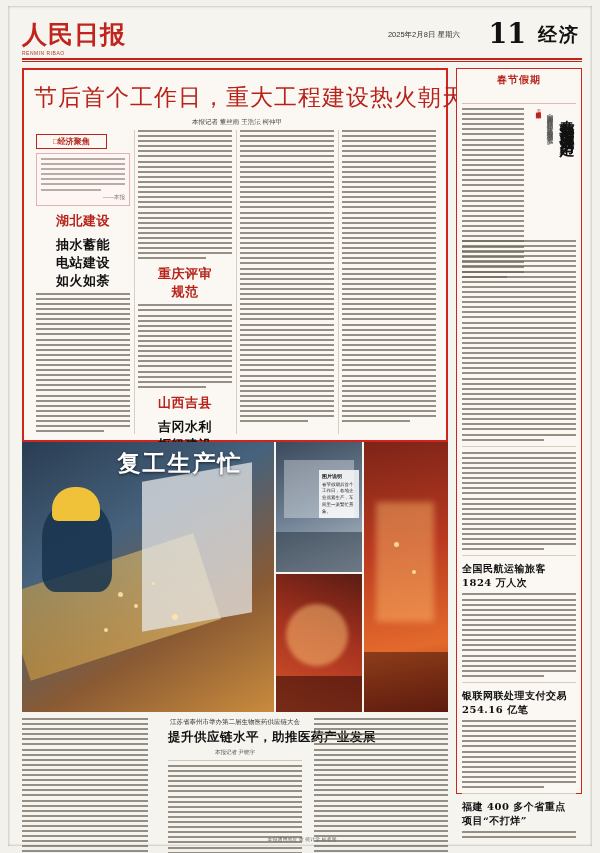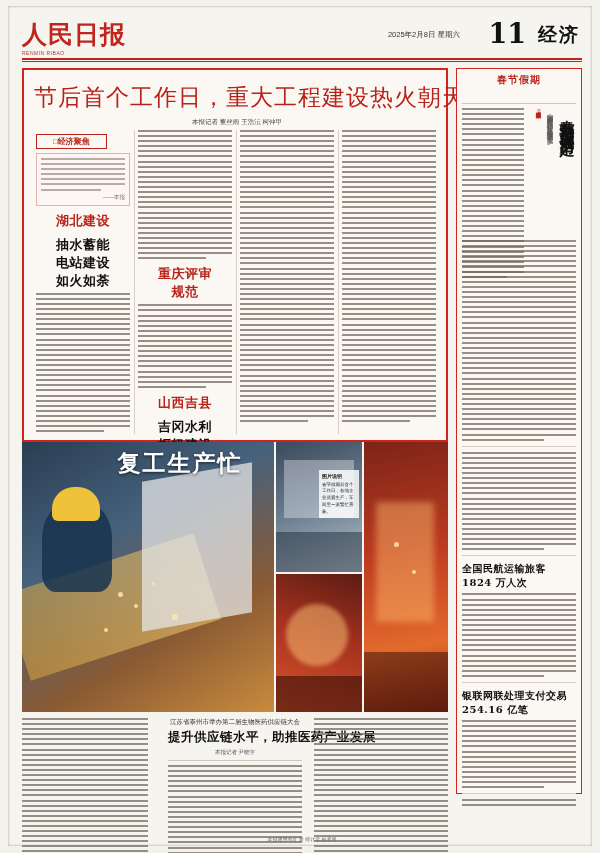--- a/index.html
+++ b/index.html
@@ -553,20 +553,21 @@
           <i></i>
           <i></i>
           <i></i>
         <i></i>
           <i></i>
           <i></i>
           <i class="s"></i>
       </div>
 
       <div class="rc-div"></div>
+      <div class="rc-sub">福建 400 多个省重点项目“不打烊”</div>
       <div class="lines dark">
         <i></i>
           <i></i>
 
       </div>
     </div>
 
     <div class="photoA">
       <div style="position:absolute;left:-10px;top:120px;width:200px;height:90px;background:linear-gradient(90deg,#d9a33c,#f3d07a);transform:rotate(-18deg);opacity:.55;"></div>
       <div style="position:absolute;left:20px;top:60px;width:70px;height:90px;background:#16334d;border-radius:40% 40% 20% 20%;opacity:.85;"></div>

